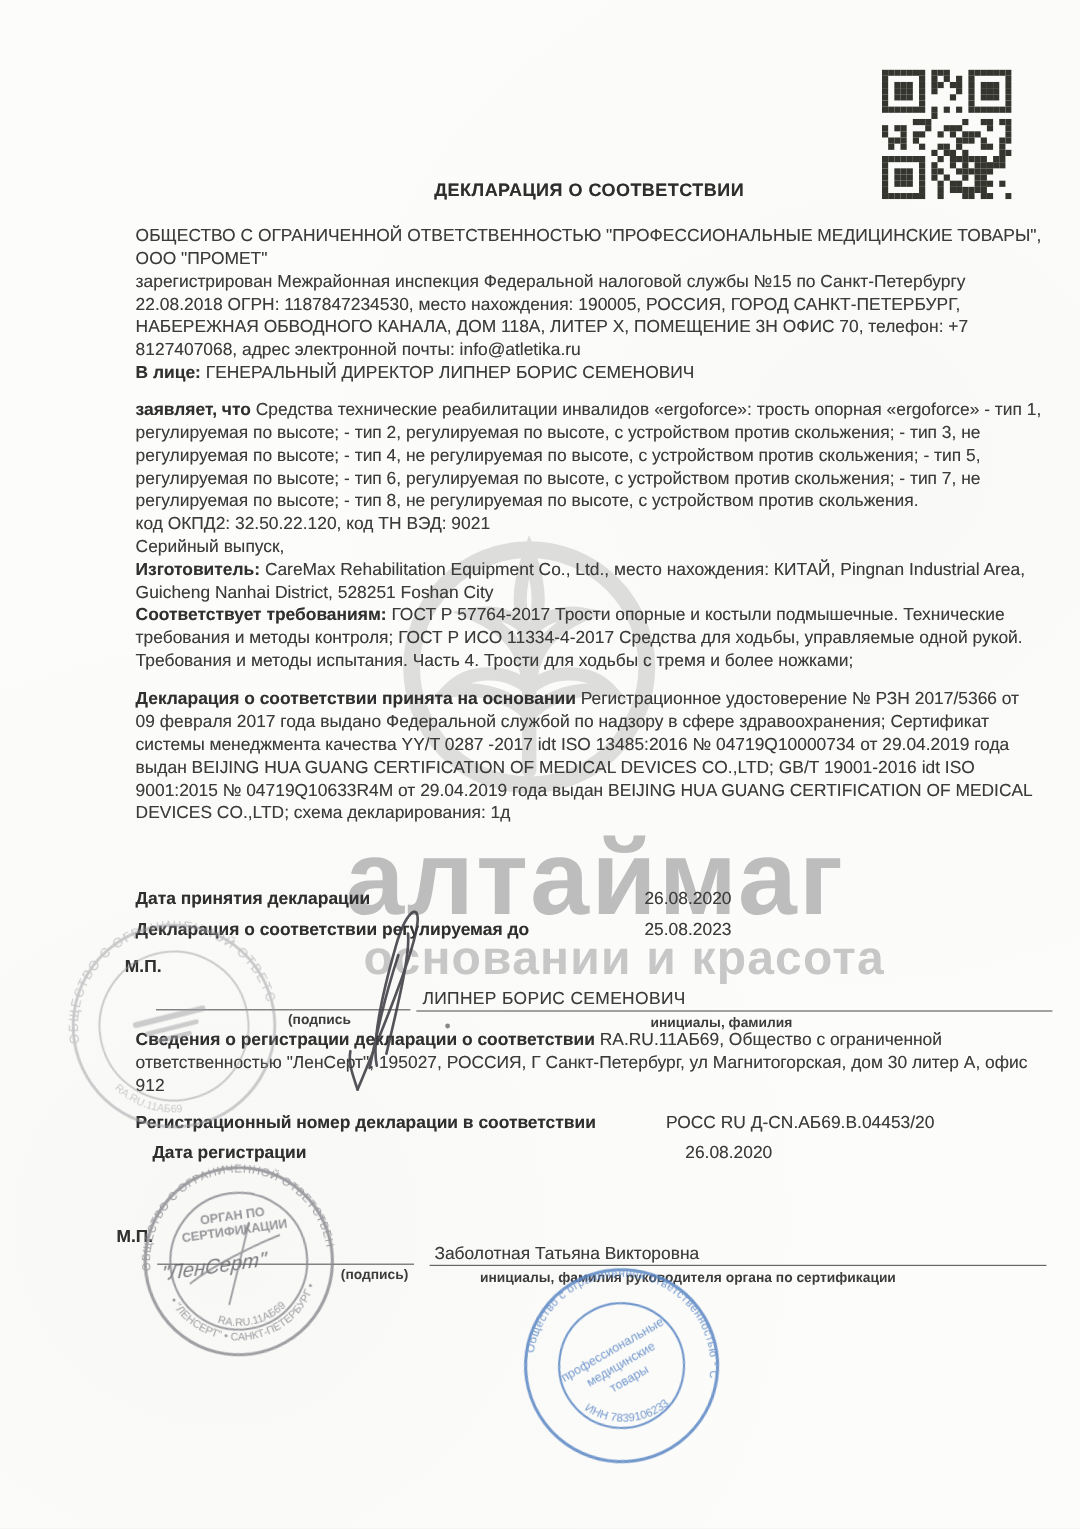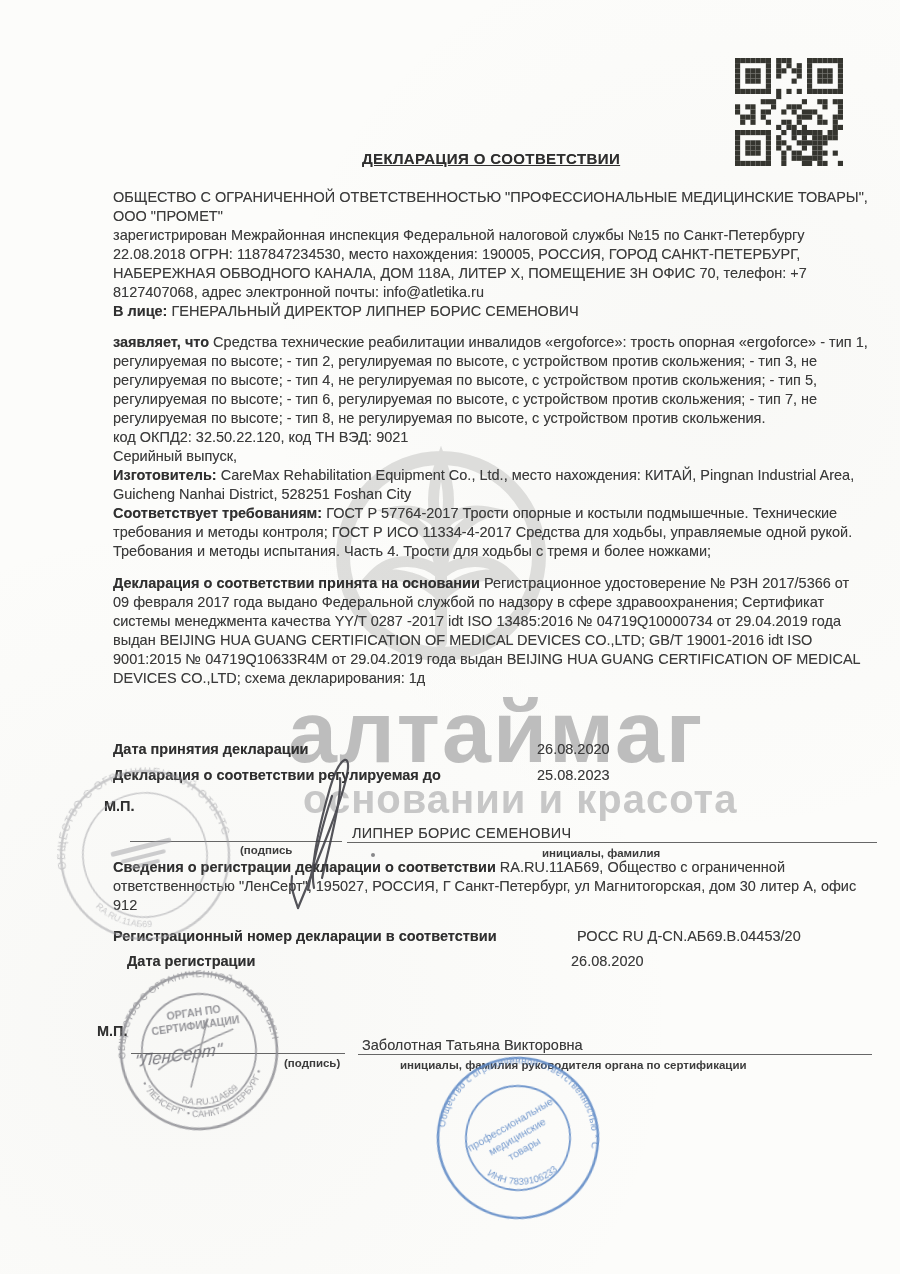--- a/index.html
+++ b/index.html
@@ -265,21 +265,21 @@
       <rect x="25.71" y="102.86" width="5.14" height="5.14" fill="#35352f"></rect>
       <rect x="30.86" y="102.86" width="5.14" height="5.14" fill="#35352f"></rect>
       <rect x="46.29" y="102.86" width="5.14" height="5.14" fill="#35352f"></rect>
       <rect x="66.86" y="102.86" width="5.14" height="5.14" fill="#35352f"></rect>
       <rect x="72.00" y="102.86" width="5.14" height="5.14" fill="#35352f"></rect>
       <rect x="82.29" y="102.86" width="5.14" height="5.14" fill="#35352f"></rect>
       <rect x="87.43" y="102.86" width="5.14" height="5.14" fill="#35352f"></rect>
       <rect x="102.86" y="102.86" width="5.14" height="5.14" fill="#35352f"></rect>
     </svg>
 
-  <div class="abs title" style="left:113px; top:150px;text-decoration:underline;">ДЕКЛАРАЦИЯ О СООТВЕТСТВИИ</div>
+  <div class="abs title" style="left:113px; top:150px;">ДЕКЛАРАЦИЯ О СООТВЕТСТВИИ</div>
 
   <div class="abs doc-text para" style="left:113px; top:188px;">
     <div>ОБЩЕСТВО С ОГРАНИЧЕННОЙ ОТВЕТСТВЕННОСТЬЮ "ПРОФЕССИОНАЛЬНЫЕ МЕДИЦИНСКИЕ ТОВАРЫ", ООО "ПРОМЕТ"</div>
     <div>зарегистрирован Межрайонная инспекция Федеральной налоговой службы №15 по Санкт-Петербургу 22.08.2018 ОГРН: 1187847234530, место нахождения: 190005, РОССИЯ, ГОРОД САНКТ-ПЕТЕРБУРГ, НАБЕРЕЖНАЯ ОБВОДНОГО КАНАЛА, ДОМ 118А, ЛИТЕР Х, ПОМЕЩЕНИЕ 3Н ОФИС 70, телефон: +7 8127407068, адрес электронной почты: info@atletika.ru</div>
     <div><b class="b">В лице:</b> <span>ГЕНЕРАЛЬНЫЙ ДИРЕКТОР ЛИПНЕР БОРИС СЕМЕНОВИЧ</span></div>
   </div>
 
   <div class="abs doc-text para" style="left:113px; top:333px;">
     <div><b class="b">заявляет, что</b> <span>Средства технические реабилитации инвалидов «ergoforce»: трость опорная «ergoforce» - тип 1, регулируемая по высоте; - тип 2, регулируемая по высоте, с устройством против скольжения; - тип 3, не регулируемая по высоте; - тип 4, не регулируемая по высоте, с устройством против скольжения; - тип 5, регулируемая по высоте; - тип 6, регулируемая по высоте, с устройством против скольжения; - тип 7, не регулируемая по высоте; - тип 8, не регулируемая по высоте, с устройством против скольжения.</span></div>
     <div>код ОКПД2: 32.50.22.120, код ТН ВЭД: 9021</div>
@@ -304,21 +304,21 @@
   <div class="abs doc-text" style="left:352px; top:824px; letter-spacing:.3px;">ЛИПНЕР БОРИС СЕМЕНОВИЧ</div>
   <div class="abs sig-line" style="left:347px; top:842px; width:530px;"></div>
   <div class="abs caption" style="left:542px; top:847px;">инициалы, фамилия</div>
 
   <div class="abs doc-text para" style="left:113px; top:858px;">
     <b class="b">Сведения о регистрации декларации о соответствии</b>
     <span>RA.RU.11АБ69, Общество с ограниченной ответственностью "ЛенСерт", 195027, РОССИЯ, Г Санкт-Петербург, ул Магнитогорская, дом 30 литер А, офис 912</span>
   </div>
   <div class="abs doc-text" style="left:113px; top:927px; width:756px;">
     <span class="row-label">Регистрационный номер декларации в соответствии</span>
-    <span class="row-value" style="left:464px;">РОСС RU Д-CN.АБ69.В.04453/20</span>
+    <span class="row-value" style="left:442px;">РОСС RU Д-CN.АБ69.В.04453/20</span>
   </div>
   <div class="abs doc-text" style="left:127px; top:952px; width:756px;">
     <span class="row-label">Дата регистрации</span>
     <span class="row-value" style="left:444px;">26.08.2020</span>
   </div>
 
   <div class="abs doc-text b" style="left:97px; top:1022px;">М.П.</div>
   <div class="abs sig-line" style="left:131px; top:1053px; width:214px;"></div>
   <div class="abs caption" style="left:284px; top:1057px;">(подпись)</div>
   <div class="abs doc-text" style="left:362px; top:1036px;">Заболотная Татьяна Викторовна</div>

